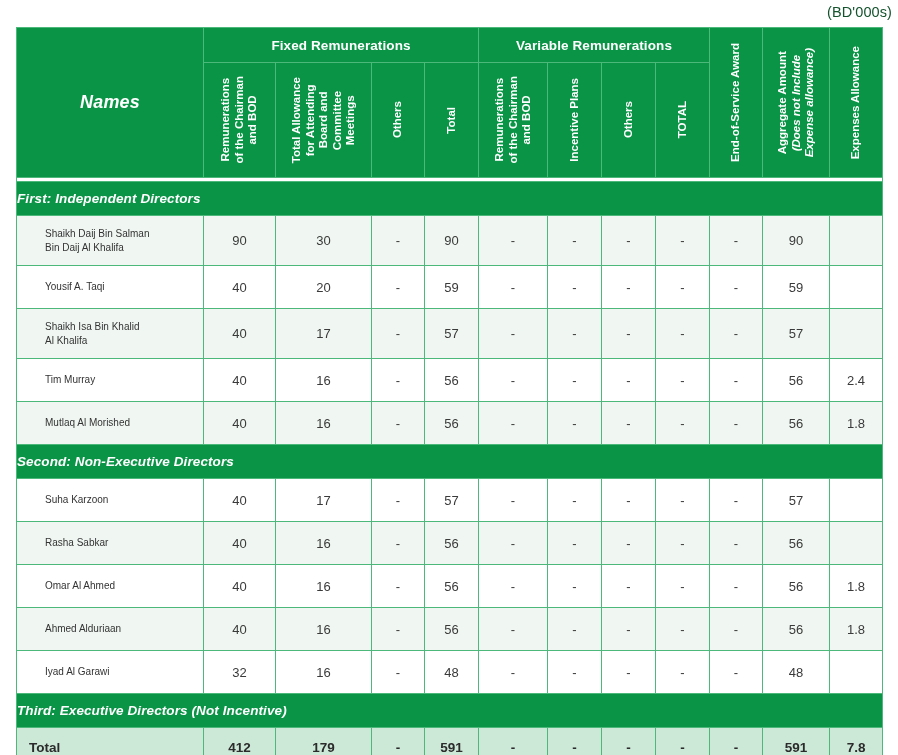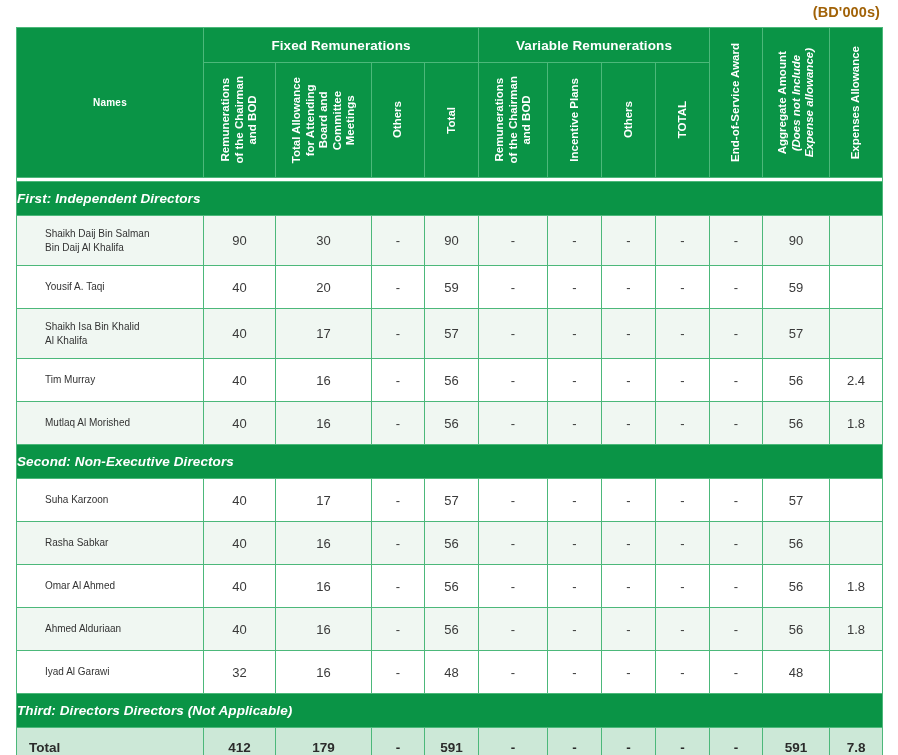--- a/index.html
+++ b/index.html
@@ -10,24 +10,24 @@
     color:#333333;
     overflow:hidden;
   }
   .page{
     position:relative;
     width:898px;height:755px;
     box-sizing:border-box;
   }
   .unit-label{
     position:absolute;
-    top:4px;right:18px;
+    top:4px;right:6px;
     font-size:14.5px;
-    font-weight:bold;
-    color:#a16207;
+    font-weight:normal;
+    color:#14532d;
     letter-spacing:0.1px;
   }
 
   table.rem{
     position:absolute;
     left:16px; top:27px;
     width:866px;
     border-collapse:collapse;
     table-layout:fixed;
     font-size:13px;
@@ -47,22 +47,23 @@
     border:1px solid #ffffff;
     font-weight:bold;
     text-align:center;
   }
   th.hd-group{
     font-size:13.5px;
     height:35px;
     letter-spacing:0.1px;
   }
   th.hd-names{
-    font-size:10px;
+    font-size:18px;
     letter-spacing:0.2px;
+    font-style:italic;
   }
   .vtxt{
     display:block;
     writing-mode:vertical-rl;
     transform:rotate(180deg);
     white-space:nowrap;
     margin:0 auto;
     line-height:1.18;
     font-size:11.5px;
     font-weight:bold;
@@ -371,21 +372,21 @@
         <td>-</td>
         <td>-</td>
         <td>-</td>
         <td>-</td>
         <td>-</td>
         <td>48</td>
         <td></td>
       </tr>
 
       <tr>
-        <td class="section" colspan="12">Third: Directors Directors (Not Applicable)</td>
+        <td class="section" colspan="12">Third: Executive Directors (Not Incentive)</td>
       </tr>
 
       <tr class="total">
         <td class="name">Total</td>
         <td>412</td>
         <td>179</td>
         <td>-</td>
         <td>591</td>
         <td>-</td>
         <td>-</td>

